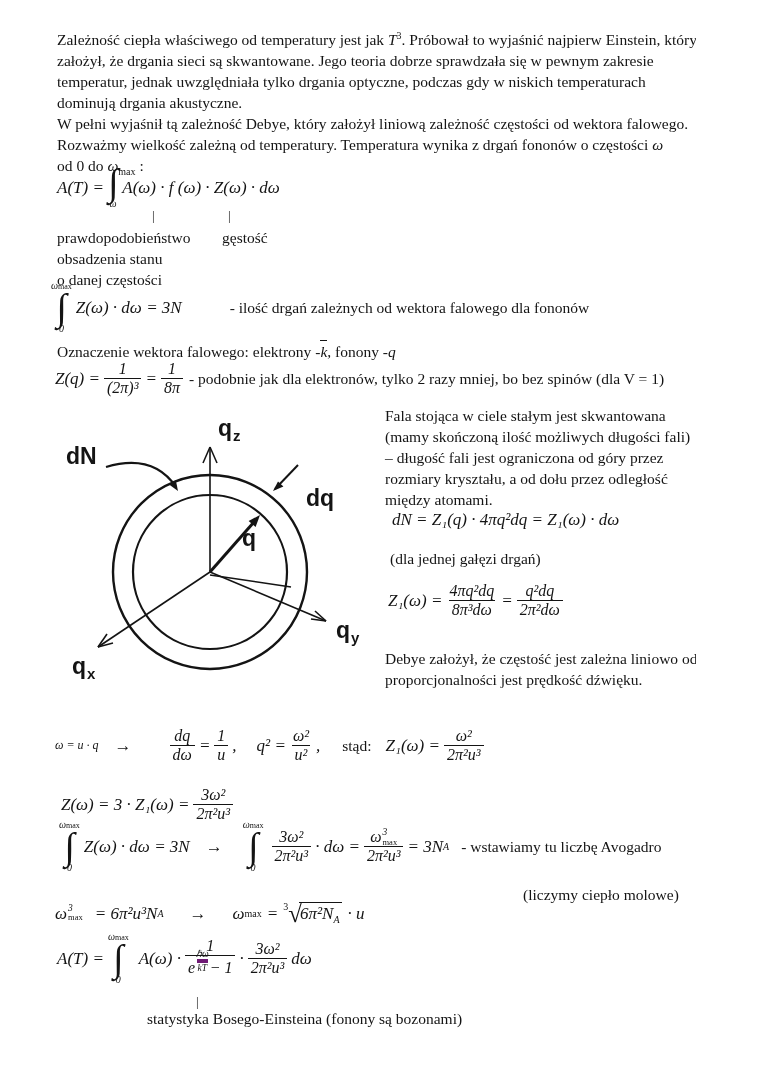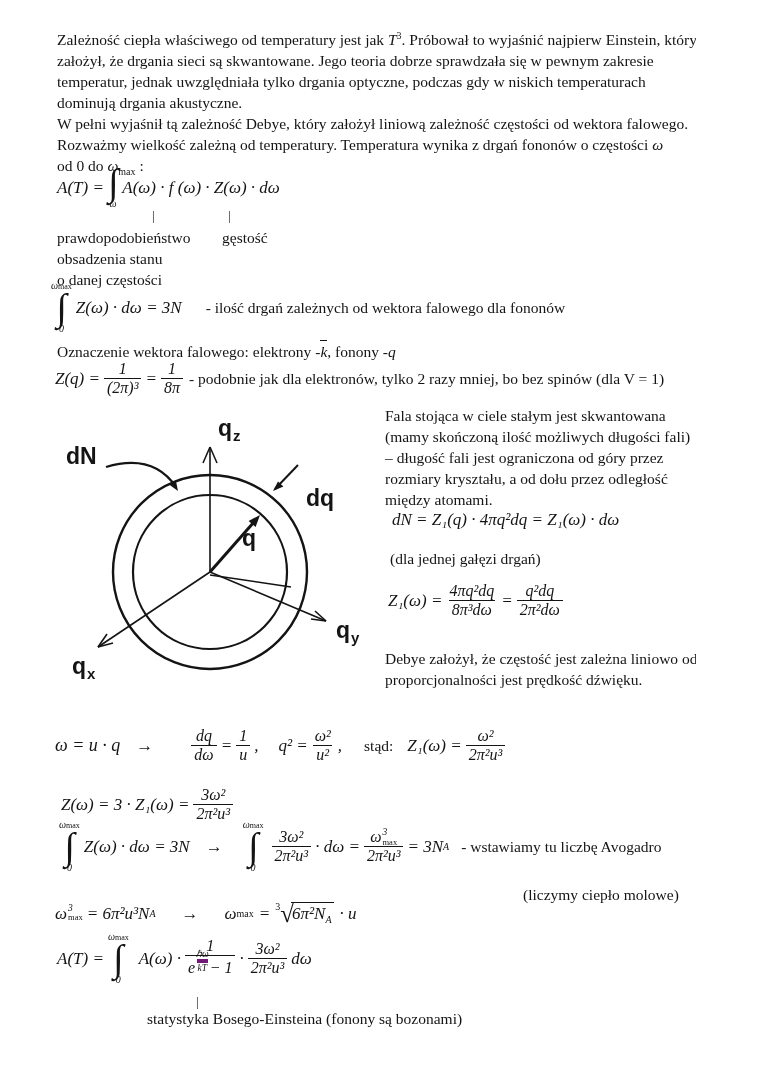--- a/index.html
+++ b/index.html
@@ -72,21 +72,21 @@
   </div>
   <div class="abs txt" style="left:222px;top:227px">gęstość</div>
 
   <div class="abs row" style="left:47px;top:281px">
     <span class="intwrap">
       <span class="lim"><span>ω</span><span class="ls">max</span></span>
       <span class="sign">∫</span>
       <span class="lim">0</span>
     </span>
     <span class="math">Z(ω) · dω = 3N</span>
-    <span class="note" style="margin-left:24px">- ilość drgań zależnych od wektora falowego dla fononów</span>
+    <span class="note" style="margin-left:48px">- ilość drgań zależnych od wektora falowego dla fononów</span>
   </div>
 
   <div class="abs txt row" style="left:57px;top:340px">
     <span>Oznaczenie wektora falowego: elektrony - </span>
     <span class="mi bar">k</span>
     <span> , fonony - </span>
     <span class="mi">q</span>
   </div>
 
   <div class="abs row" style="left:55px;top:360px">
@@ -164,21 +164,21 @@
       <span class="den">2π²dω</span>
     </span>
   </div>
 
   <div class="abs txt" style="left:385px;top:648px;width:365px">
     <div>Debye założył, że częstość jest zależna liniowo od</div>
     <div>proporcjonalności jest prędkość dźwięku.</div>
   </div>
 
   <div class="abs row" style="left:55px;top:727px">
-    <span class="math" style="font-size:18px">ω = u · q</span>
+    <span class="math" style="font-size:12px">ω = u · q</span>
     <span class="math" style="margin:0 16px">→</span>
     <span class="frac math" style="margin-left:22px">
       <span class="num">dq</span>
       <span class="den">dω</span>
     </span>
     <span class="math">=</span>
     <span class="frac math">
       <span class="num">1</span>
       <span class="den">u</span>
     </span>
@@ -241,21 +241,21 @@
   <div class="abs txt" style="left:523px;top:884px">(liczymy ciepło molowe)</div>
 
   <div class="abs row" style="left:55px;top:901px">
     <span class="math row" style="align-items:flex-start">
         <span>ω</span>
         <span class="ssk">
           <span>3</span>
           <span class="ssub">max</span>
         </span>
       </span>
-    <span class="math" style="margin-left:4px">= 6π²u³N</span>
+    <span class="math" style="margin-left:12px">= 6π²u³N</span>
       <sub class="sA">A</sub>
     <span class="math" style="margin:0 26px">→</span>
     <span class="math">ω</span>
       <sub class="subt">max</sub>
     <span class="math" style="margin:0 5px">=</span>
     <span class="rootidx">3</span>
       <span class="radsign">√</span>
       <span class="radicand math"><span>6π²N</span><sub class="sA">A</sub></span>
     <span class="math" style="margin-left:6px">· u</span>
   </div>

